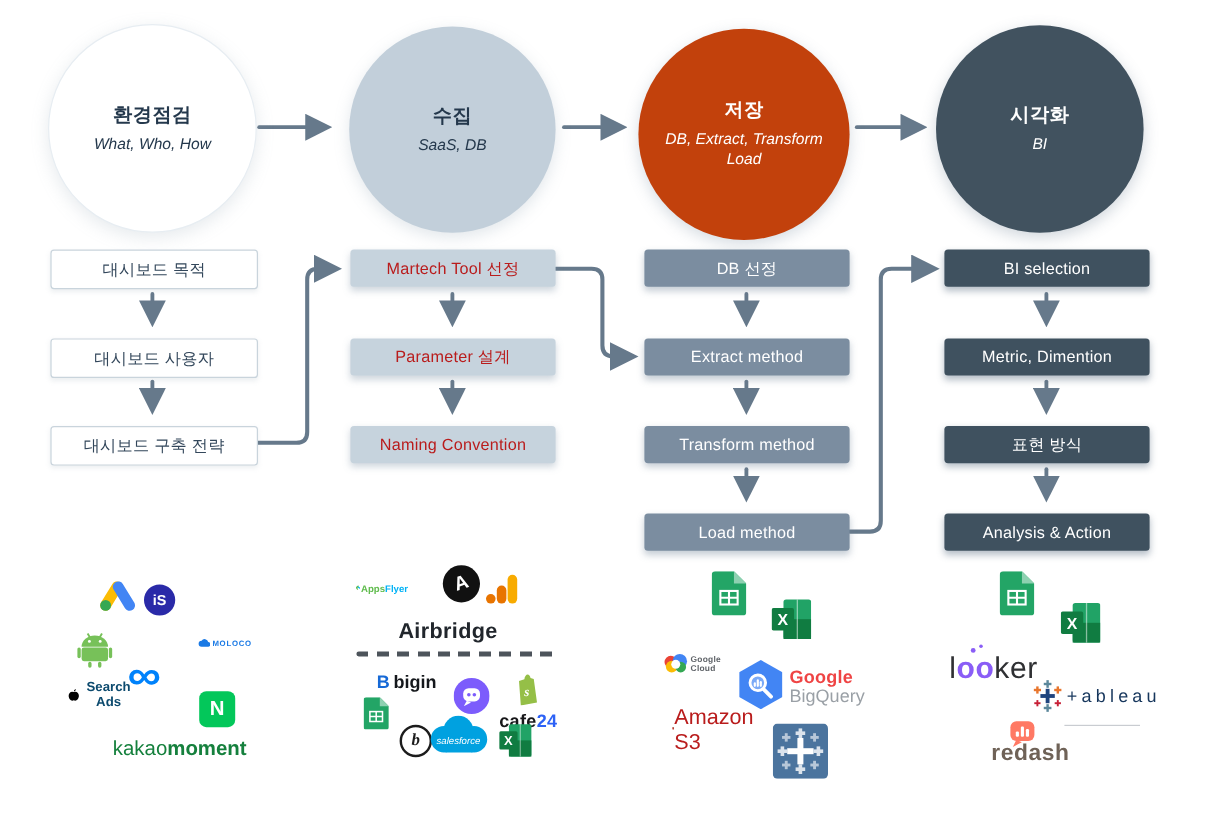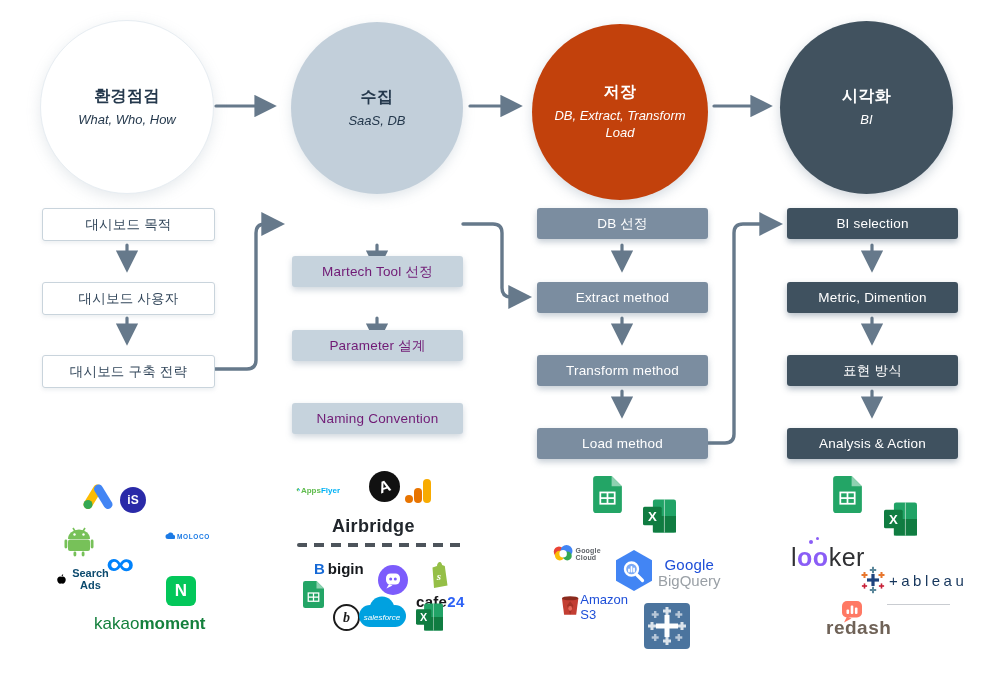--- a/index.html
+++ b/index.html
@@ -16,21 +16,21 @@
       box-shadow:0 4px 12px rgba(120,140,160,.3);}
   .c4{left:780px;top:21px;width:173px;height:173px;background:#41525f;color:#ffffff;
       box-shadow:0 4px 12px rgba(100,120,140,.3);}
   .c-title{font-size:16px;font-weight:bold;letter-spacing:.4px;}
   .c-sub{font-size:13px;font-style:italic;margin-top:5px;line-height:1.3;max-width:150px;}
   
   .box{position:absolute;width:171px;height:31px;display:flex;align-items:center;
        justify-content:center;font-size:13.5px;letter-spacing:.2px;border-radius:3px;}
   .box-outline{background:#fff;border:1px solid #c9d4dc;color:#33475b;
        box-shadow:0 2px 4px rgba(150,165,180,.18);}
-  .box-light{background:#c6d3dd;color:#701a75;box-shadow:0 3px 6px rgba(120,140,160,.35);margin-top:48px;}
+  .box-light{background:#c6d3dd;color:#b91c1c;box-shadow:0 3px 6px rgba(120,140,160,.35);}
   .box-mid{background:#7b8da0;color:#fff;box-shadow:0 3px 6px rgba(110,130,150,.4);}
   .box-dark{background:#3f515f;color:#fff;box-shadow:0 3px 6px rgba(90,110,130,.45);}
   .r1{top:208px}.r2{top:282px}.r3{top:355px}.r4{top:428px}
   .k1{left:42px}.k2{left:292px}.k3{left:537px}.k4{left:787px}
   
   #wires{position:absolute;left:0;top:0;pointer-events:none;}
   
   .logo{position:absolute;}
   .center{display:flex;flex-direction:row;align-items:center;}
   .badge{display:flex;align-items:center;justify-content:center;}
@@ -56,23 +56,23 @@
           background:repeating-linear-gradient(90deg,#4d545b 0 10px,transparent 10px 17px);}
   .bigin{display:flex;align-items:center;gap:3px;font-size:15px;font-weight:bold;color:#15181c;}
   .bigin .ic{color:#1669d6;font-size:15px;}
   .cafe24{font-size:15px;font-weight:bold;color:#18181a;letter-spacing:.3px;}
   .cafe24 .n{color:#2d62f6;}
   .b-badge{width:23px;height:23px;border-radius:50%;border:2px solid #1c1c1c;background:#fff;
           color:#1c1c1c;font-family:"Liberation Serif",serif;font-style:italic;
           font-size:14px;font-weight:bold;}
   .gcloud-t{font-size:7px;font-weight:bold;color:#5f6368;margin-top:2px;letter-spacing:.2px;}
   .bq-text{line-height:1.05;font-size:15px;}
-  .bq-text .g{color:#1d4ed8;font-weight:normal;letter-spacing:.2px;text-align:center;}
+  .bq-text .g{color:#ef4444;font-weight:bold;letter-spacing:.2px;}
   .bq-text .q{color:#9aa0a6;}
-  .s3-t{font-size:13px;color:#1d4ed8;margin-top:2px;}
+  .s3-t{font-size:18px;color:#b91c1c;margin-top:2px;}
   .looker{font-size:25px;color:#2f3033;letter-spacing:.5px;position:relative;}
   .looker .o{color:#8a5df6;font-weight:bold;}
   .looker .dot{position:absolute;border-radius:50%;background:#8a5df6;}
   .tableau-w{display:flex;align-items:center;gap:4px;}
   .tableau-t{font-size:15px;color:#16365c;letter-spacing:3.5px;font-weight:500;}
   .tableau-line{position:absolute;left:887px;top:604px;width:63px;height:1px;background:#c9ccd1;}
   .redash-t{font-size:19px;font-weight:bold;color:#6f6257;letter-spacing:.5px;}
 </style>
 </head>
 <body>

